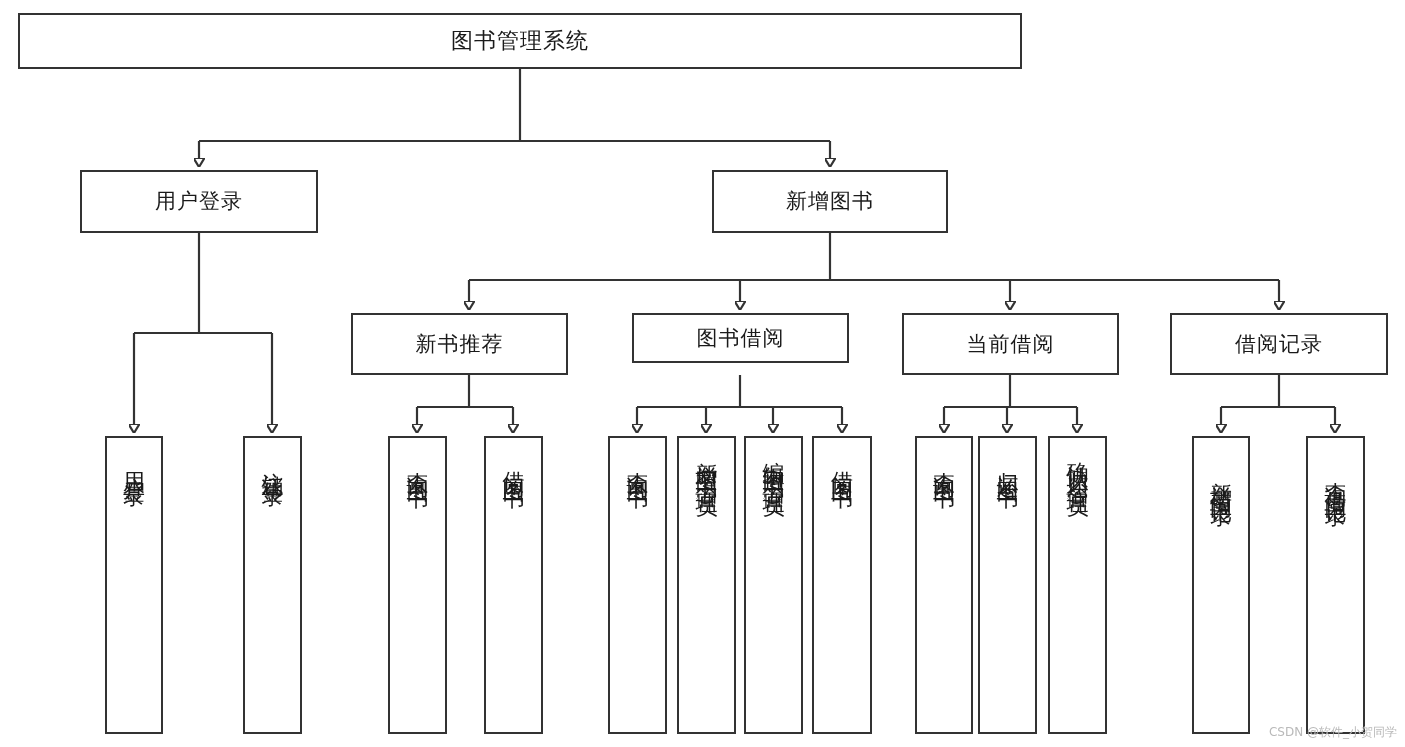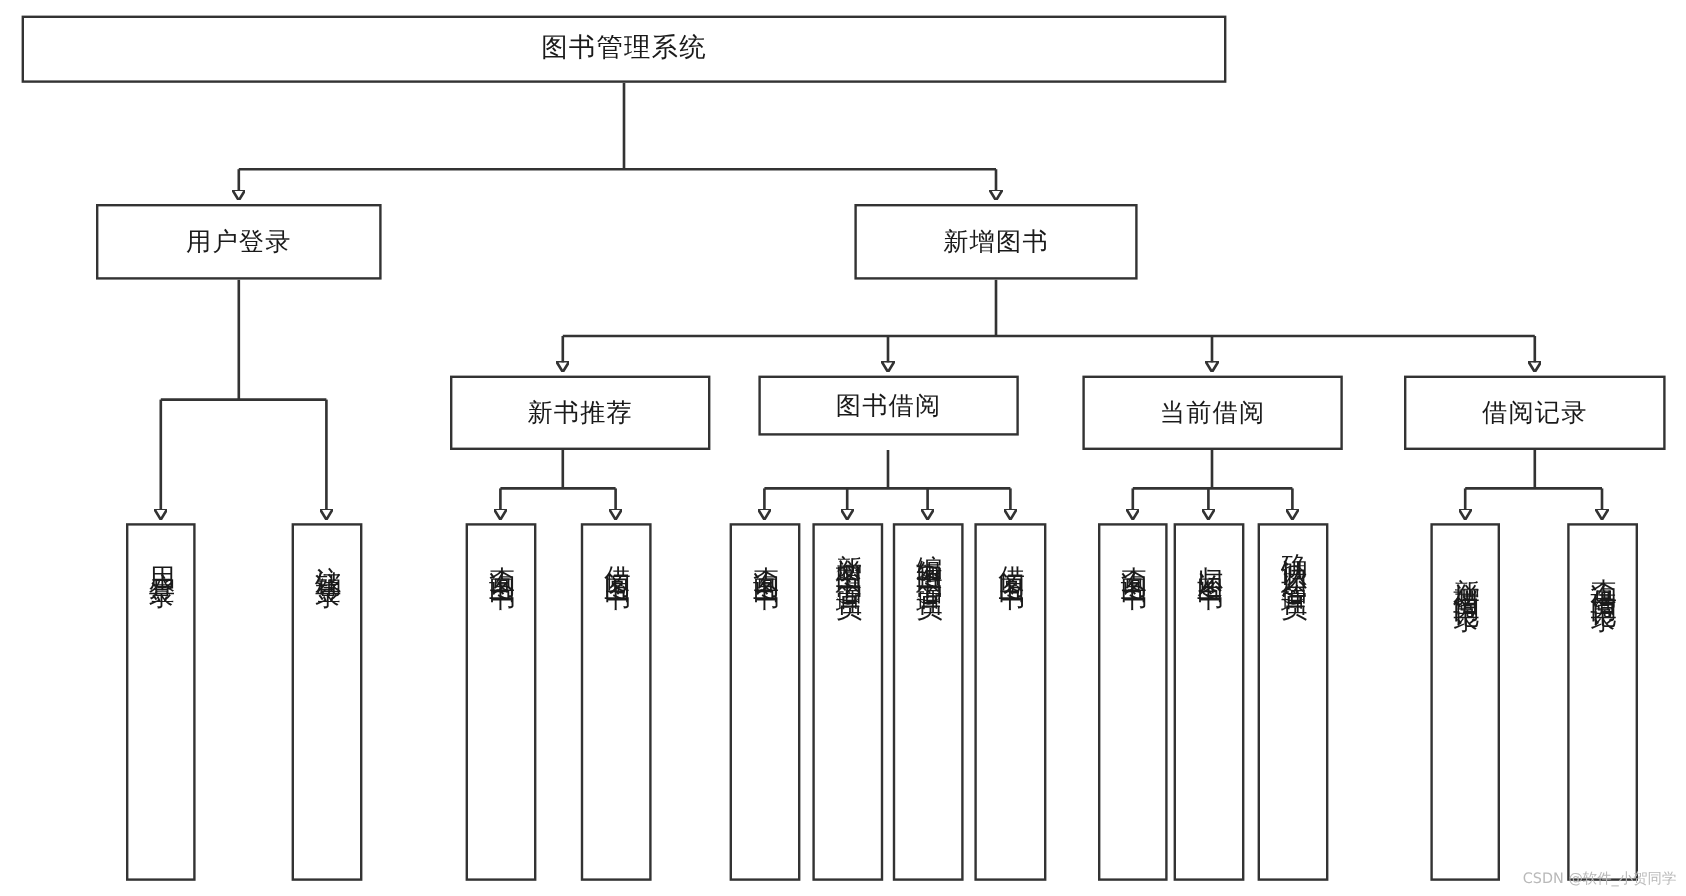--- a/index.html
+++ b/index.html
@@ -122,21 +122,21 @@
     <span class="label">图书管理系统</span>
   </div>
 
   <div class="node horiz" style="left:80px;top:170px;width:238px;height:63px;">
     <span class="label">用户登录</span>
   </div>
   <div class="node horiz" style="left:712px;top:170px;width:236px;height:63px;">
     <span class="label">新增图书</span>
   </div>
 
-  <div class="node horiz" style="left:375px;top:313px;width:217px;height:62px;">
+  <div class="node horiz" style="left:351px;top:313px;width:217px;height:62px;">
     <span class="label">新书推荐</span>
   </div>
   <div class="node horiz" style="left:632px;top:313px;width:217px;height:50px;">
     <span class="label">图书借阅</span>
   </div>
   <div class="node horiz" style="left:902px;top:313px;width:217px;height:62px;">
     <span class="label">当前借阅</span>
   </div>
   <div class="node horiz" style="left:1170px;top:313px;width:218px;height:62px;">
     <span class="label">借阅记录</span>

